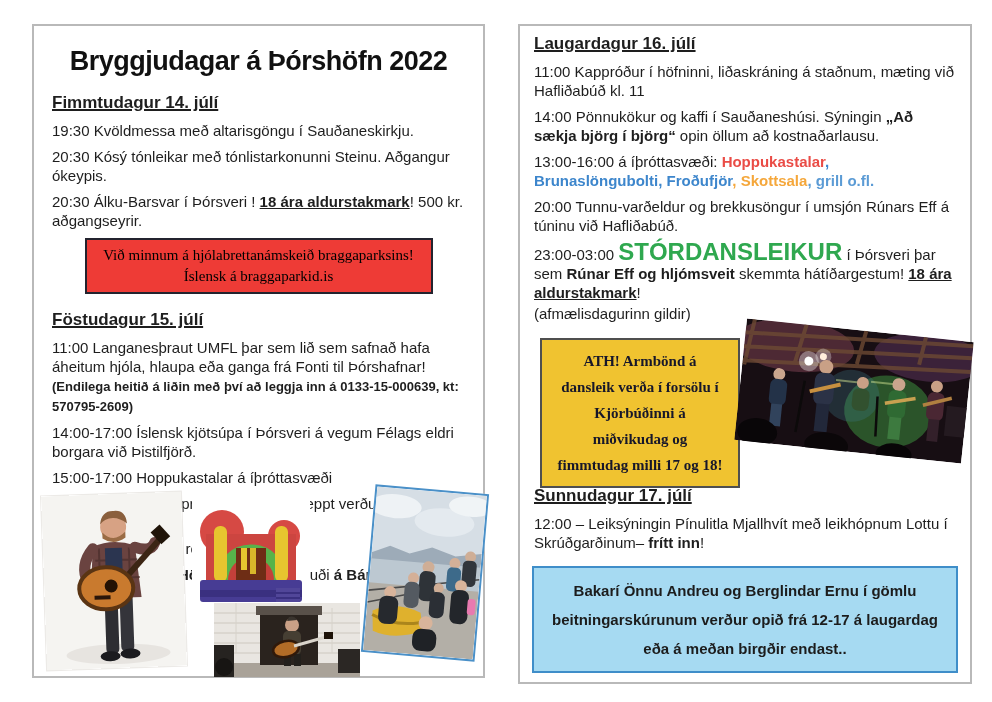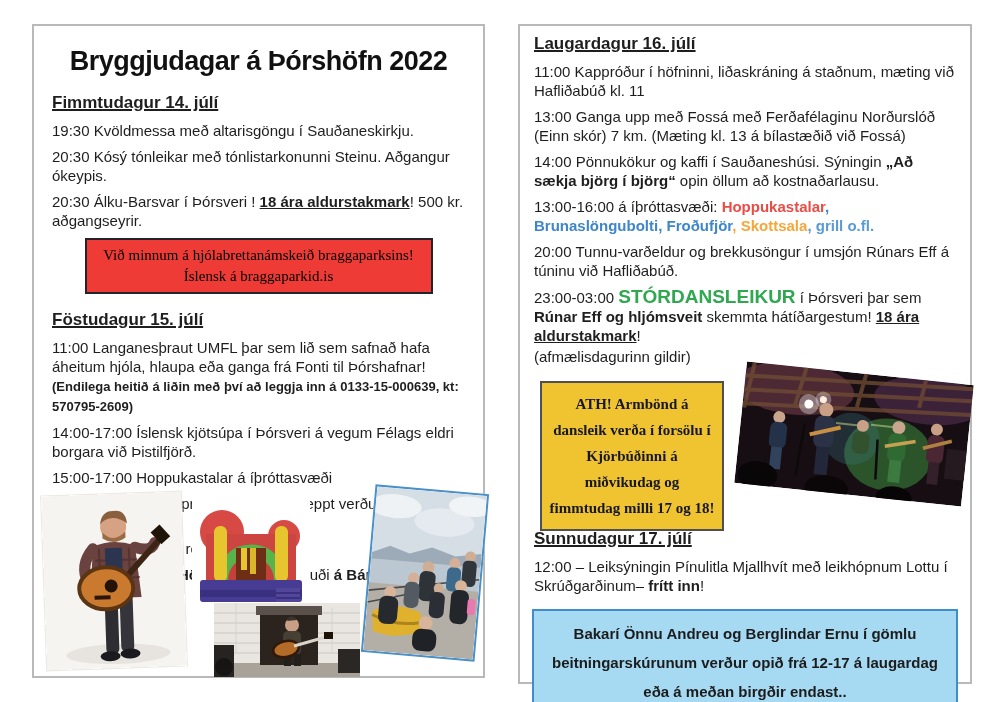--- a/index.html
+++ b/index.html
@@ -16,38 +16,38 @@
   #right-panel h2.first{margin-top:8px;}
   p.ev{font-size:15px;line-height:19px;margin:0 0 7px;}
   .t{font-weight:normal;}
   .b{font-weight:bold;}
   .bu{font-weight:bold;text-decoration:underline;}
   .note{font-size:13px;font-weight:bold;}
   .c-red{color:#ea4c46;font-weight:bold;}
   .c-blue{color:#3d86cc;font-weight:bold;}
   .c-lblue{color:#5b9bd5;font-weight:bold;}
   .c-orange{color:#f5a73b;font-weight:bold;}
-  .big-green{color:#2fa84f;font-weight:bold;font-size:19px;}
+  .big-green{color:#2fa84f;font-weight:bold;font-size:24px;}
   .notice{
     background:#ee3b36;border:2px solid #23232e;color:#000000;
     font-family:"Liberation Serif",serif;font-size:15px;text-align:center;
     width:336px;margin:8px auto 12px;padding:5px 4px;line-height:21px;box-sizing:content-box;
   }
   .photo{position:absolute;overflow:hidden;}
   .photo svg{display:block;width:100%;height:100%;}
   #photo-musician{left:10px;top:468px;width:140px;height:174px;transform:rotate(-2deg);box-shadow:0 0 0 1px #eceae7;}
   #photo-castle{left:158px;top:466px;width:118px;height:122px;}
   #photo-garage{left:180px;top:577px;width:146px;height:74px;}
   #photo-dock{left:334px;top:463px;width:110px;height:164px;transform:rotate(5deg);border:2px solid #4a90c8;background:#fff;}
   .boxes{position:relative;height:140px;margin-top:4px;}
   .wristband{
     position:absolute;left:6px;top:8px;width:168px;
     background:#f0c330;border:2px solid #4f4f4f;color:#17172a;
     font-family:"Liberation Serif",serif;font-size:15px;font-weight:bold;
-    text-align:center;line-height:26px;padding:8px 6px;
+    text-align:center;line-height:26px;padding:8px 14px;
   }
   #photo-band{left:206px;top:0;width:228px;height:122px;transform:rotate(6deg);}
   .bakery{
     margin:14px -2px 0;background:#a6daf2;border:2px solid #3f8ec9;color:#1c1c1c;
     font-size:15px;font-weight:bold;text-align:center;line-height:29px;padding:8px 12px;
   }
   .bakery p{margin:0;}
 </style>
 </head>
 <body>
@@ -171,21 +171,20 @@
         <rect x="48" y="138" width="24" height="22" rx="8" fill="#1f2226"></rect>
       <rect x="100" y="104" width="8" height="16" rx="3" fill="#e87ab0"></rect>
     </svg>
   </div>
 </div>
 
 <div class="panel" id="right-panel">
   <h2 class="first">Laugardagur 16. júlí</h2>
 
   <p class="ev"><span class="t">11:00</span><span>  Kappróður í höfninni, liðaskráning á staðnum, mæting við Hafliðabúð kl. 11</span></p>
-  <p class="ev"><span class="t">13:00</span><span>  Ganga upp með Fossá með Ferðafélaginu Norðurslóð (Einn skór) 7 km. (Mæting kl. 13 á bílastæðið við Fossá)</span></p>
   <p class="ev"><span class="t">14:00</span><span>  Pönnukökur og kaffi í Sauðaneshúsi. Sýningin </span><span class="b">„Að sækja björg í björg“</span><span> opin öllum að kostnaðarlausu.</span></p>
   <p class="ev"><span class="t">13:00-16:00 á íþróttasvæði: </span><span class="c-red">Hoppukastalar</span><span class="c-blue">, </span><span class="c-blue">Brunaslöngubolti</span><span class="c-blue">, </span><span class="c-blue">Froðufjör</span><span class="c-orange">, </span><span class="c-orange">Skottsala</span><span class="c-lblue">, </span><span class="c-lblue">grill o.fl.</span></p>
   <p class="ev"><span class="t">20:00</span><span> Tunnu-varðeldur og brekkusöngur í umsjón Rúnars Eff á túninu við Hafliðabúð.</span></p>
   <p class="ev" style="margin-bottom:2px;"><span class="t">23:00-03:00 </span><span class="big-green">STÓRDANSLEIKUR</span><span>  í Þórsveri þar sem </span><span class="b">Rúnar Eff og hljómsveit</span><span> skemmta hátíðargestum! </span><span class="bu">18 ára aldurstakmark</span><span>!</span></p>
   <p class="ev"><span>(afmælisdagurinn gildir)</span></p>
 
   <div class="boxes">
     <div class="wristband">
       <span>ATH! Armbönd á dansleik verða í forsölu í Kjörbúðinni á miðvikudag og fimmtudag milli 17 og 18!</span>
     </div>

